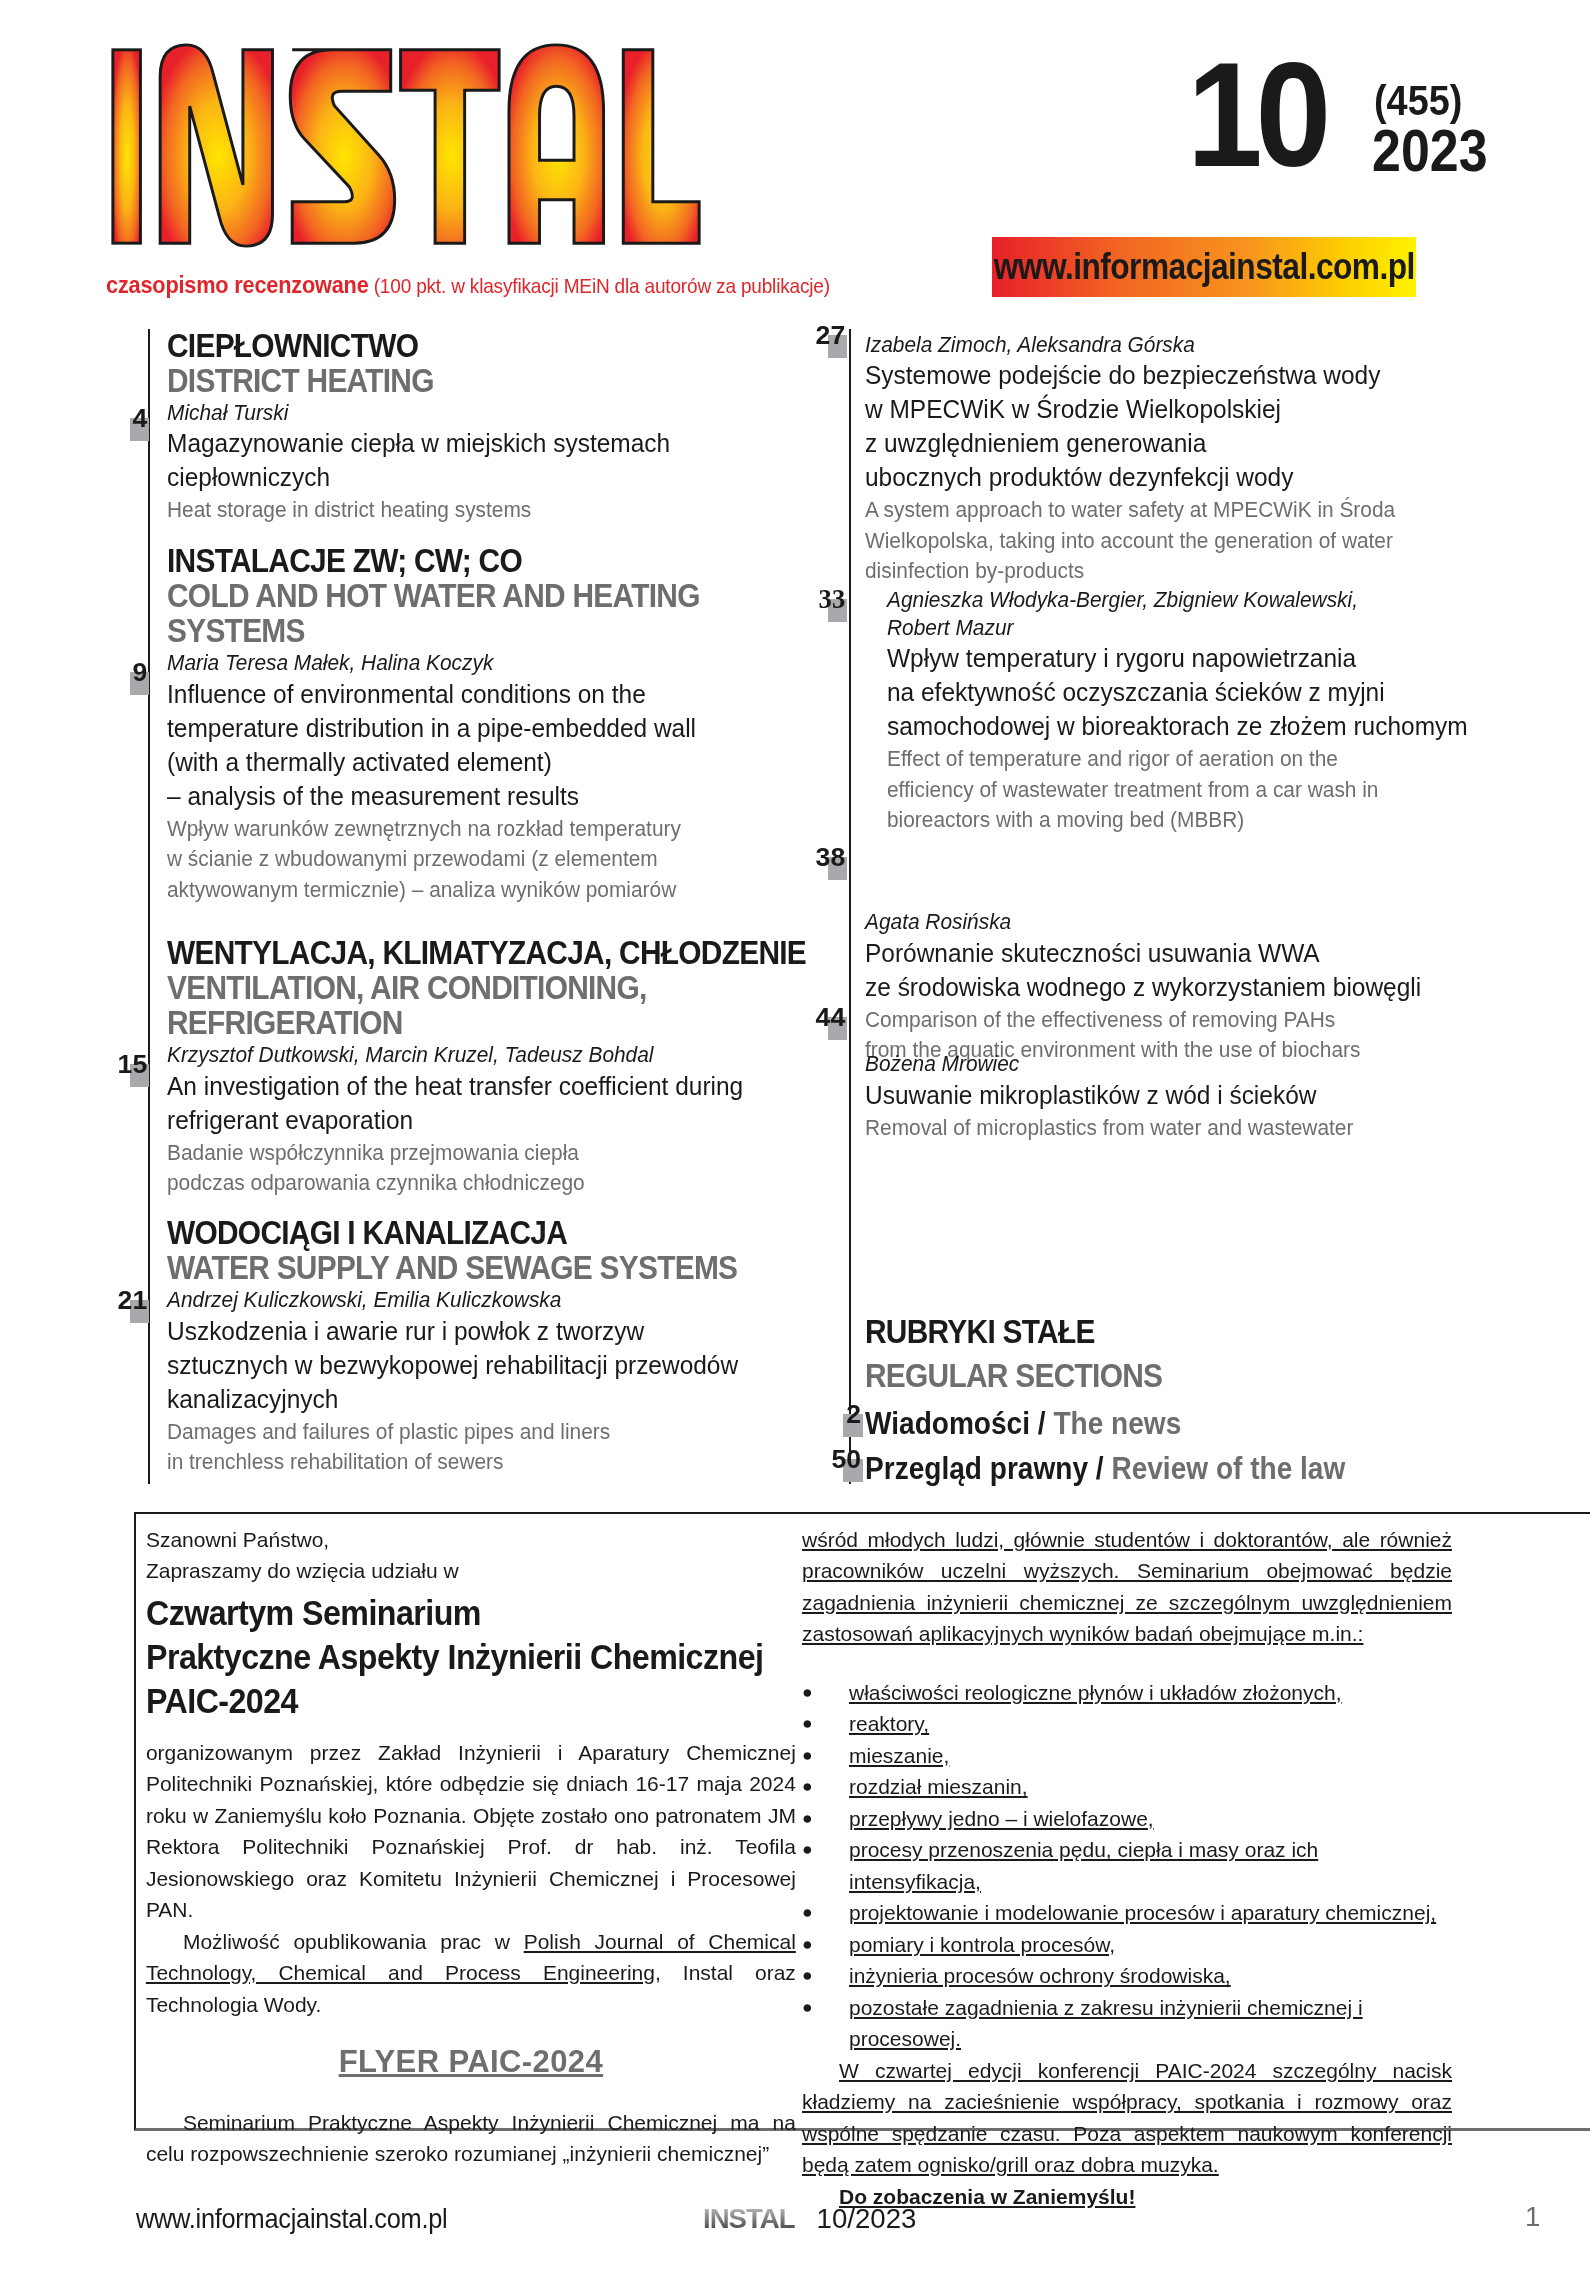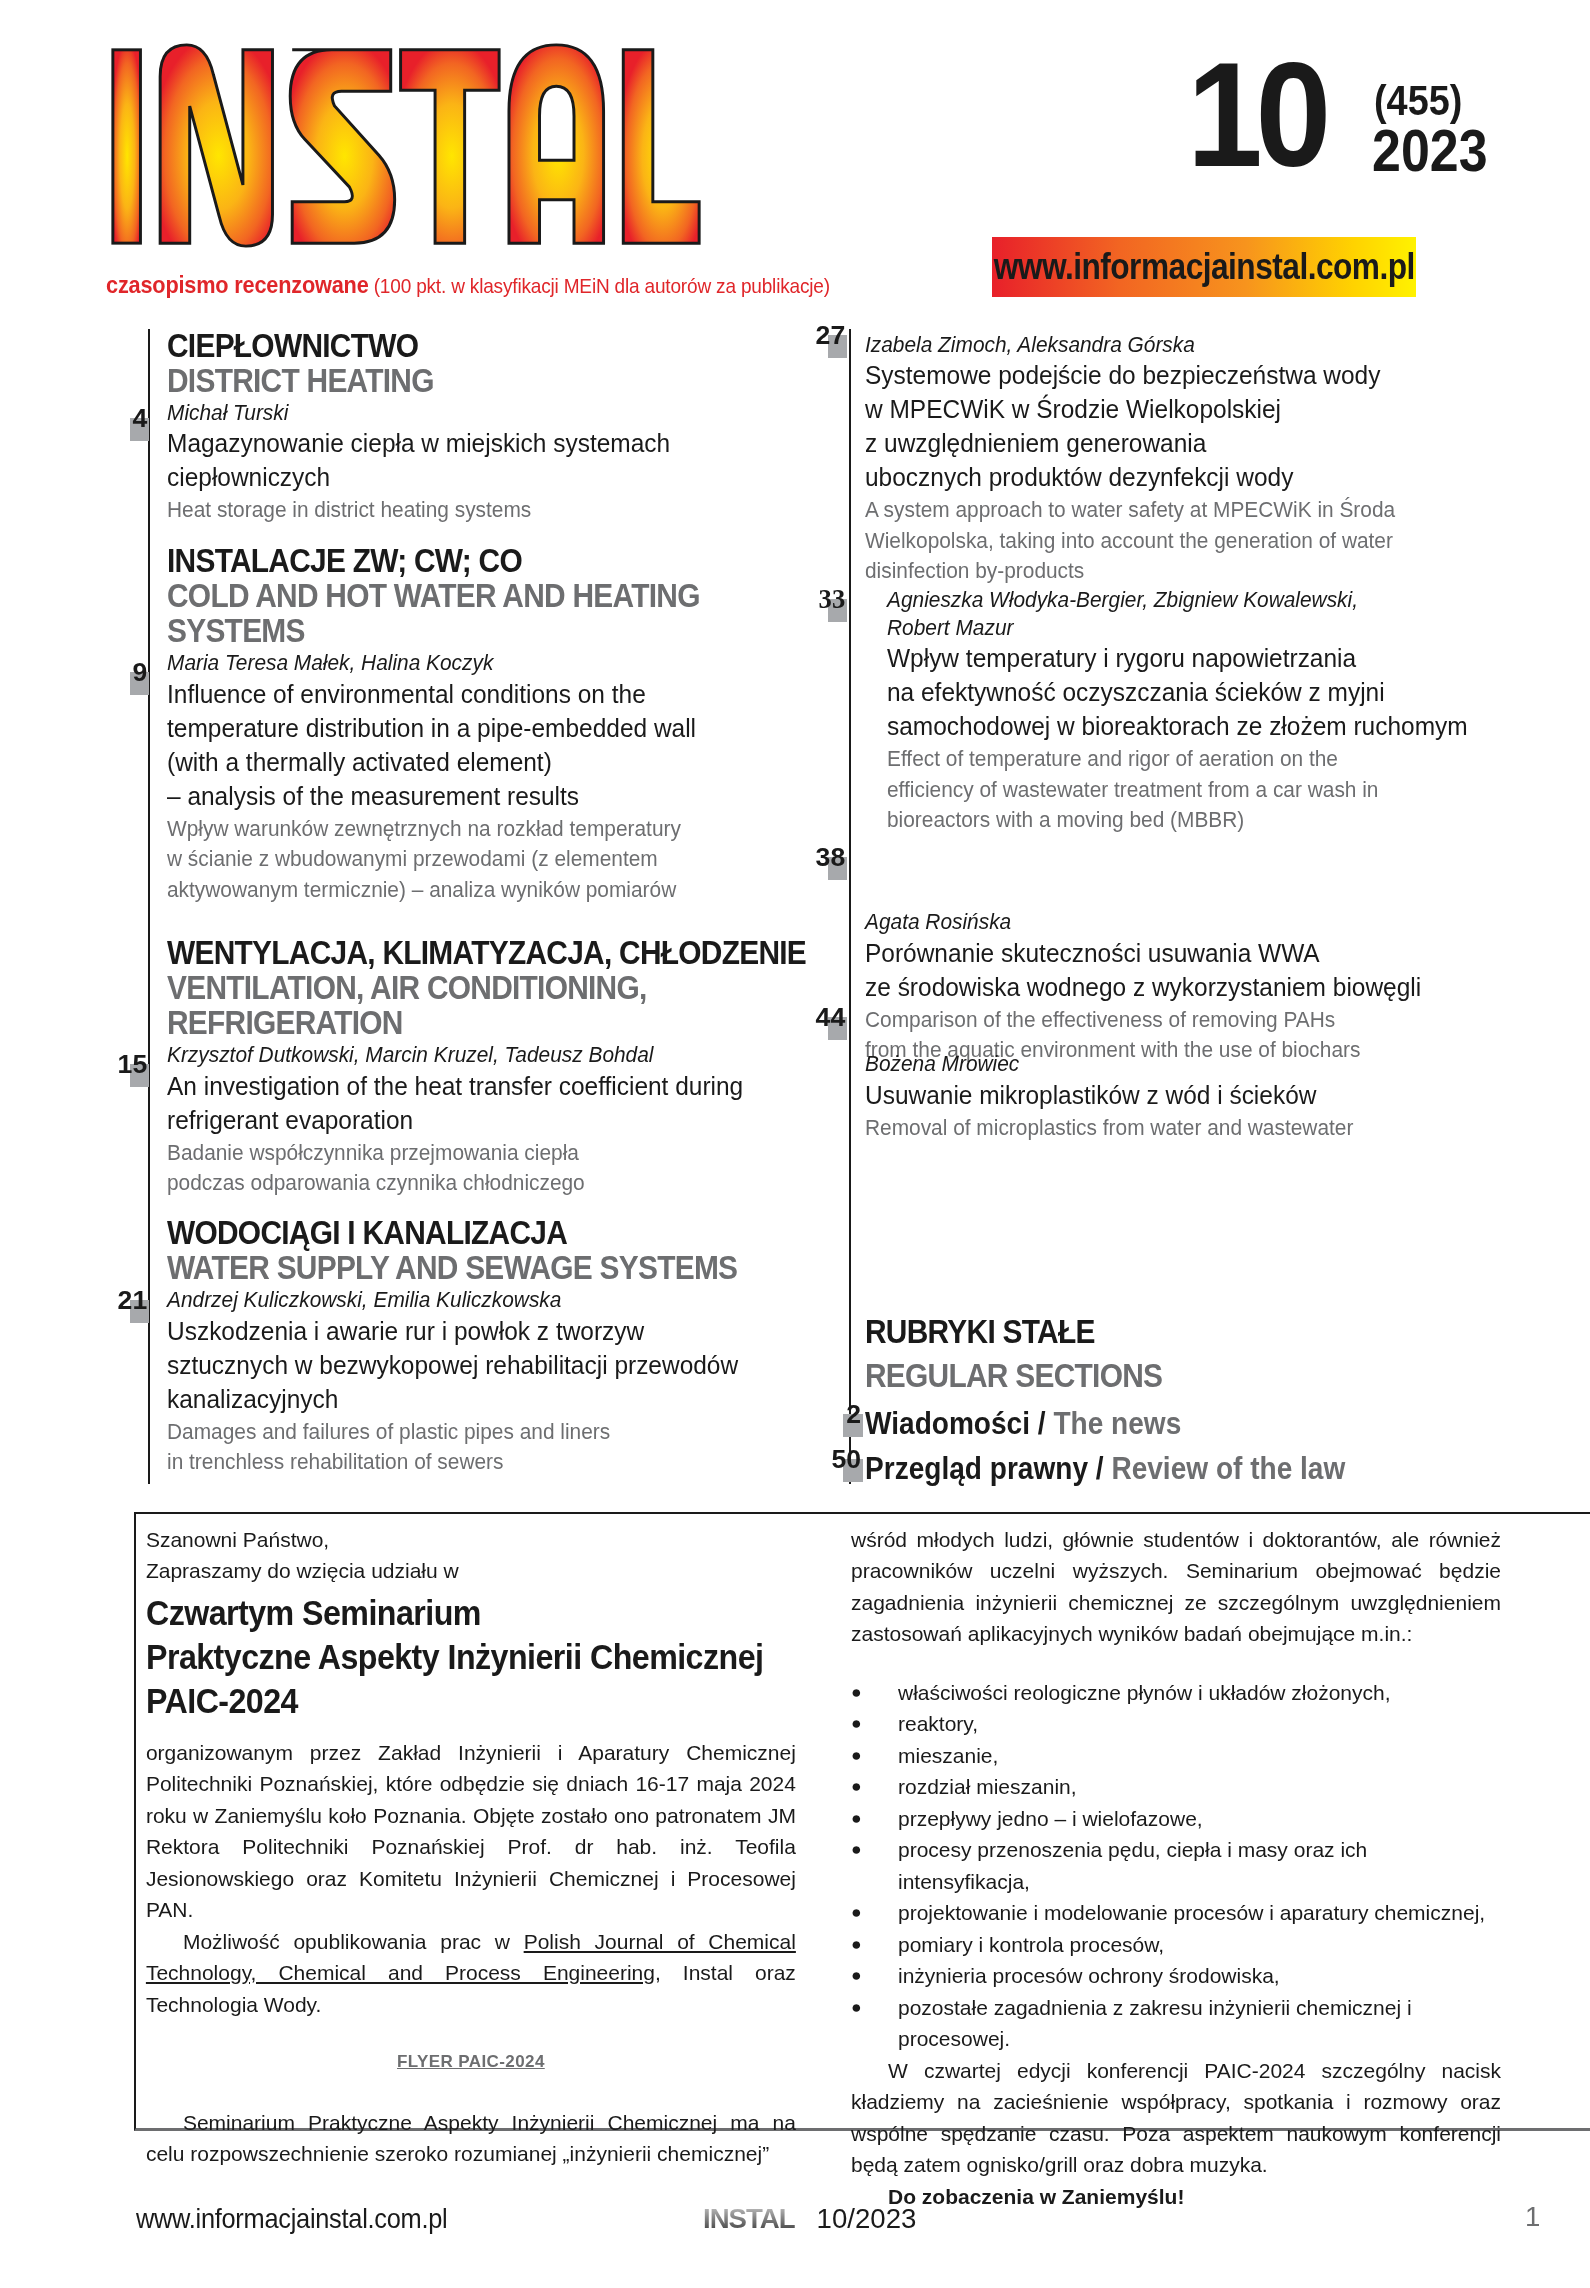--- a/index.html
+++ b/index.html
@@ -41,26 +41,26 @@
   .regular .sect-pl, .regular .sect-en { line-height: 44px; }
   .reg-item { font-size: 30.5px; font-weight: 700; line-height: 45px; white-space: nowrap; transform: scaleX(0.92); transform-origin: left; }
   .reg-item .pl { color: #1a1a1a; }
   .reg-item .sep { color: #1a1a1a; }
   .reg-item .en { color: #6d6e70; }
 
   
   .announce { position: absolute; left: 134px; top: 1512px; width: 1514px; height: 619px; border: 2px solid #1a1a1a; border-right-color: #6d6e70; border-bottom: 3px solid #6d6e70; }
   .ann-col { position: absolute; top: 9.9px; width: 650px; font-size: 21px; line-height: 31.5px; color: #1a1a1a; }
   .ann-left { left: 9.9px; }
-  .ann-right { left: 715px; }
+  .ann-right { left: 666px; text-decoration: underline; }
   .ann-col p { text-align: justify; }
   .ann-col .indent { text-indent: 37px; }
   .ann-title { font-size: 35px; font-weight: 700; line-height: 44px; letter-spacing: -0.6px; margin: 3.9px 0 13.8px 0; transform: scaleX(0.92); transform-origin: left; white-space: nowrap; }
   .ann-link { text-decoration: underline; }
-  .flyer { text-align: center; font-size: 17px; font-weight: 700; color: #6d6e70; text-decoration: underline; margin: 25.6px 0 29.6px 0; letter-spacing: 0.4px; }
+  .flyer { text-align: center; font-size: 31px; font-weight: 700; color: #6d6e70; text-decoration: underline; margin: 25.6px 0 29.6px 0; letter-spacing: 0.4px; }
   .bullets { list-style: none; margin-top: 27px; }
   .bullets li { position: relative; padding-left: 47px; text-align: left; }
   .bullets li::before { content: "\25CF"; position: absolute; left: 0; top: 0; font-size: 17.7px; }
   .closing { font-weight: 700; padding-left: 37px; }
 
   
   .footer-url { position: absolute; left: 136px; top: 2203px; font-size: 27.6px; color: #1a1a1a; letter-spacing: -0.3px; transform: scaleX(0.92); transform-origin: left; }
   .footer-mid { position: absolute; left: 703px; top: 2203px; font-size: 27.6px; color: #1a1a1a; white-space: nowrap; }
   .footer-mid .brand { font-weight: 700; background: linear-gradient(180deg, #cfcfcf, #333); -webkit-background-clip: text; background-clip: text; color: transparent; letter-spacing: -1px; margin-right: 22px; }
   .footer-page { position: absolute; left: 1525px; top: 2201px; font-size: 27.6px; color: #6d6e70; }

